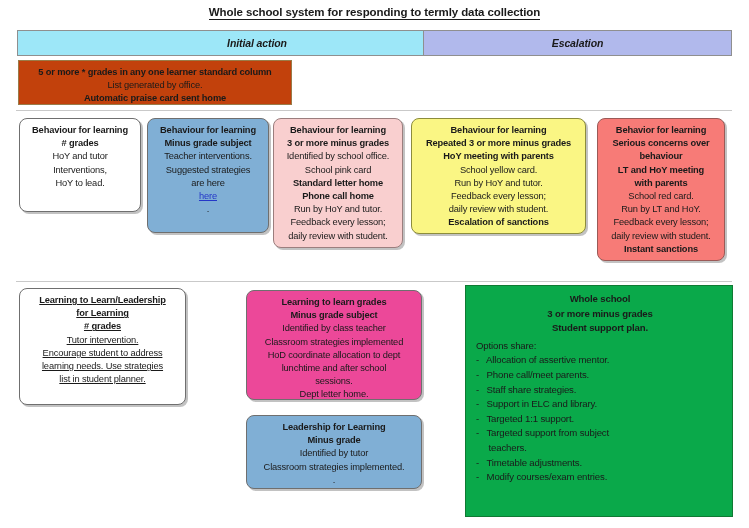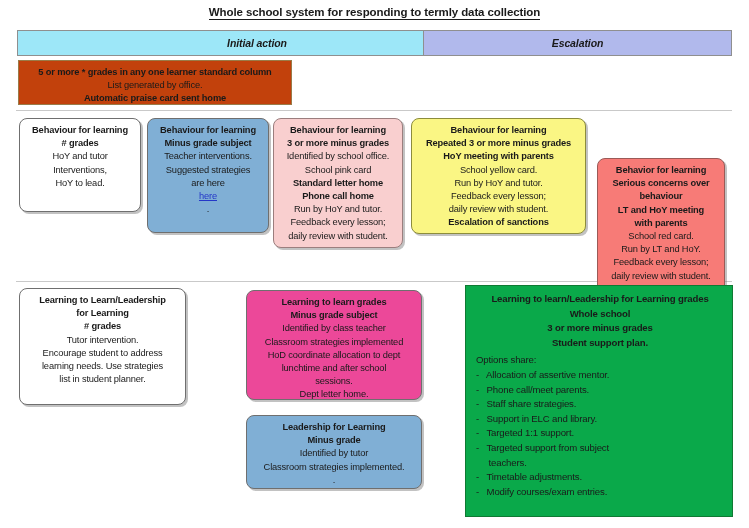--- a/index.html
+++ b/index.html
@@ -156,34 +156,34 @@
     <span class="b">Behaviour for learning</span>
     <span class="b">Repeated 3 or more minus grades</span>
     <span class="b">HoY meeting with parents</span>
     <span class="n">School yellow card.</span>
     <span class="n">Run by HoY and tutor.</span>
     <span class="n">Feedback every lesson;</span>
     <span class="n">daily review with student.</span>
     <span class="b">Escalation of sanctions</span>
   </div>
 
-  <div class="box shadow" style="left:597px; top:118px; width:128px; height:143px; background:#F77B77; border-color:#9b5a57;margin-top:40px;">
+  <div class="box shadow" style="left:597px; top:118px; width:128px; height:143px; background:#F77B77; border-color:#9b5a57;">
     <span class="b">Behavior for learning</span>
     <span class="b">Serious concerns over</span>
     <span class="b">behaviour</span>
     <span class="b">LT and HoY meeting</span>
     <span class="b">with parents</span>
     <span class="n">School red card.</span>
     <span class="n">Run by LT and HoY.</span>
     <span class="n">Feedback every lesson;</span>
     <span class="n">daily review with student.</span>
     <span class="b">Instant sanctions</span>
   </div>
 
-  <div class="box shadow" style="left:19px; top:288px; width:167px; height:117px; background:#FFFFFF; border-color:#6f6f6f;">
+  <div class="box shadow" style="left:19px; top:288px; width:167px; height:117px; background:#FFFFFF; border-color:#6f6f6f;text-decoration:underline;">
     <span class="b">Learning to Learn/Leadership</span>
     <span class="b">for Learning</span>
     <span class="b"># grades</span>
     <span class="n">Tutor intervention.</span>
     <span class="n">Encourage student to address</span>
     <span class="n">learning needs.  Use strategies</span>
     <span class="n">list in student planner.</span>
   </div>
 
   <div class="box shadow" style="left:246px; top:290px; width:176px; height:110px; background:#ec4899; border-color:#6f6f6f;">
@@ -199,21 +199,20 @@
 
   <div class="box shadow" style="left:246px; top:415px; width:176px; height:74px; background:#80AFD5; border-color:#6f6f6f;">
     <span class="b">Leadership for Learning</span>
     <span class="b">Minus grade</span>
     <span class="n">Identified by tutor</span>
     <span class="n">Classroom strategies implemented.</span>
     <span class="dot">.</span>
   </div>
 
   <div class="greenbox" style="left:465px; top:285px; width:268px; height:232px; background:#0AA94A;">
-    <span class="hdr">Learning to learn/Leadership for Learning grades</span>
     <span class="hdr">Whole school</span>
     <span class="hdr">3 or more minus grades</span>
     <span class="hdr">Student support plan.</span>
     <span class="optlabel">Options share:</span>
     <ul>
       <li>-   Allocation of assertive mentor.</li>
       <li>-   Phone call/meet parents.</li>
       <li>-   Staff share strategies.</li>
       <li>-   Support in ELC and library.</li>
       <li>-   Targeted 1:1 support.</li>

